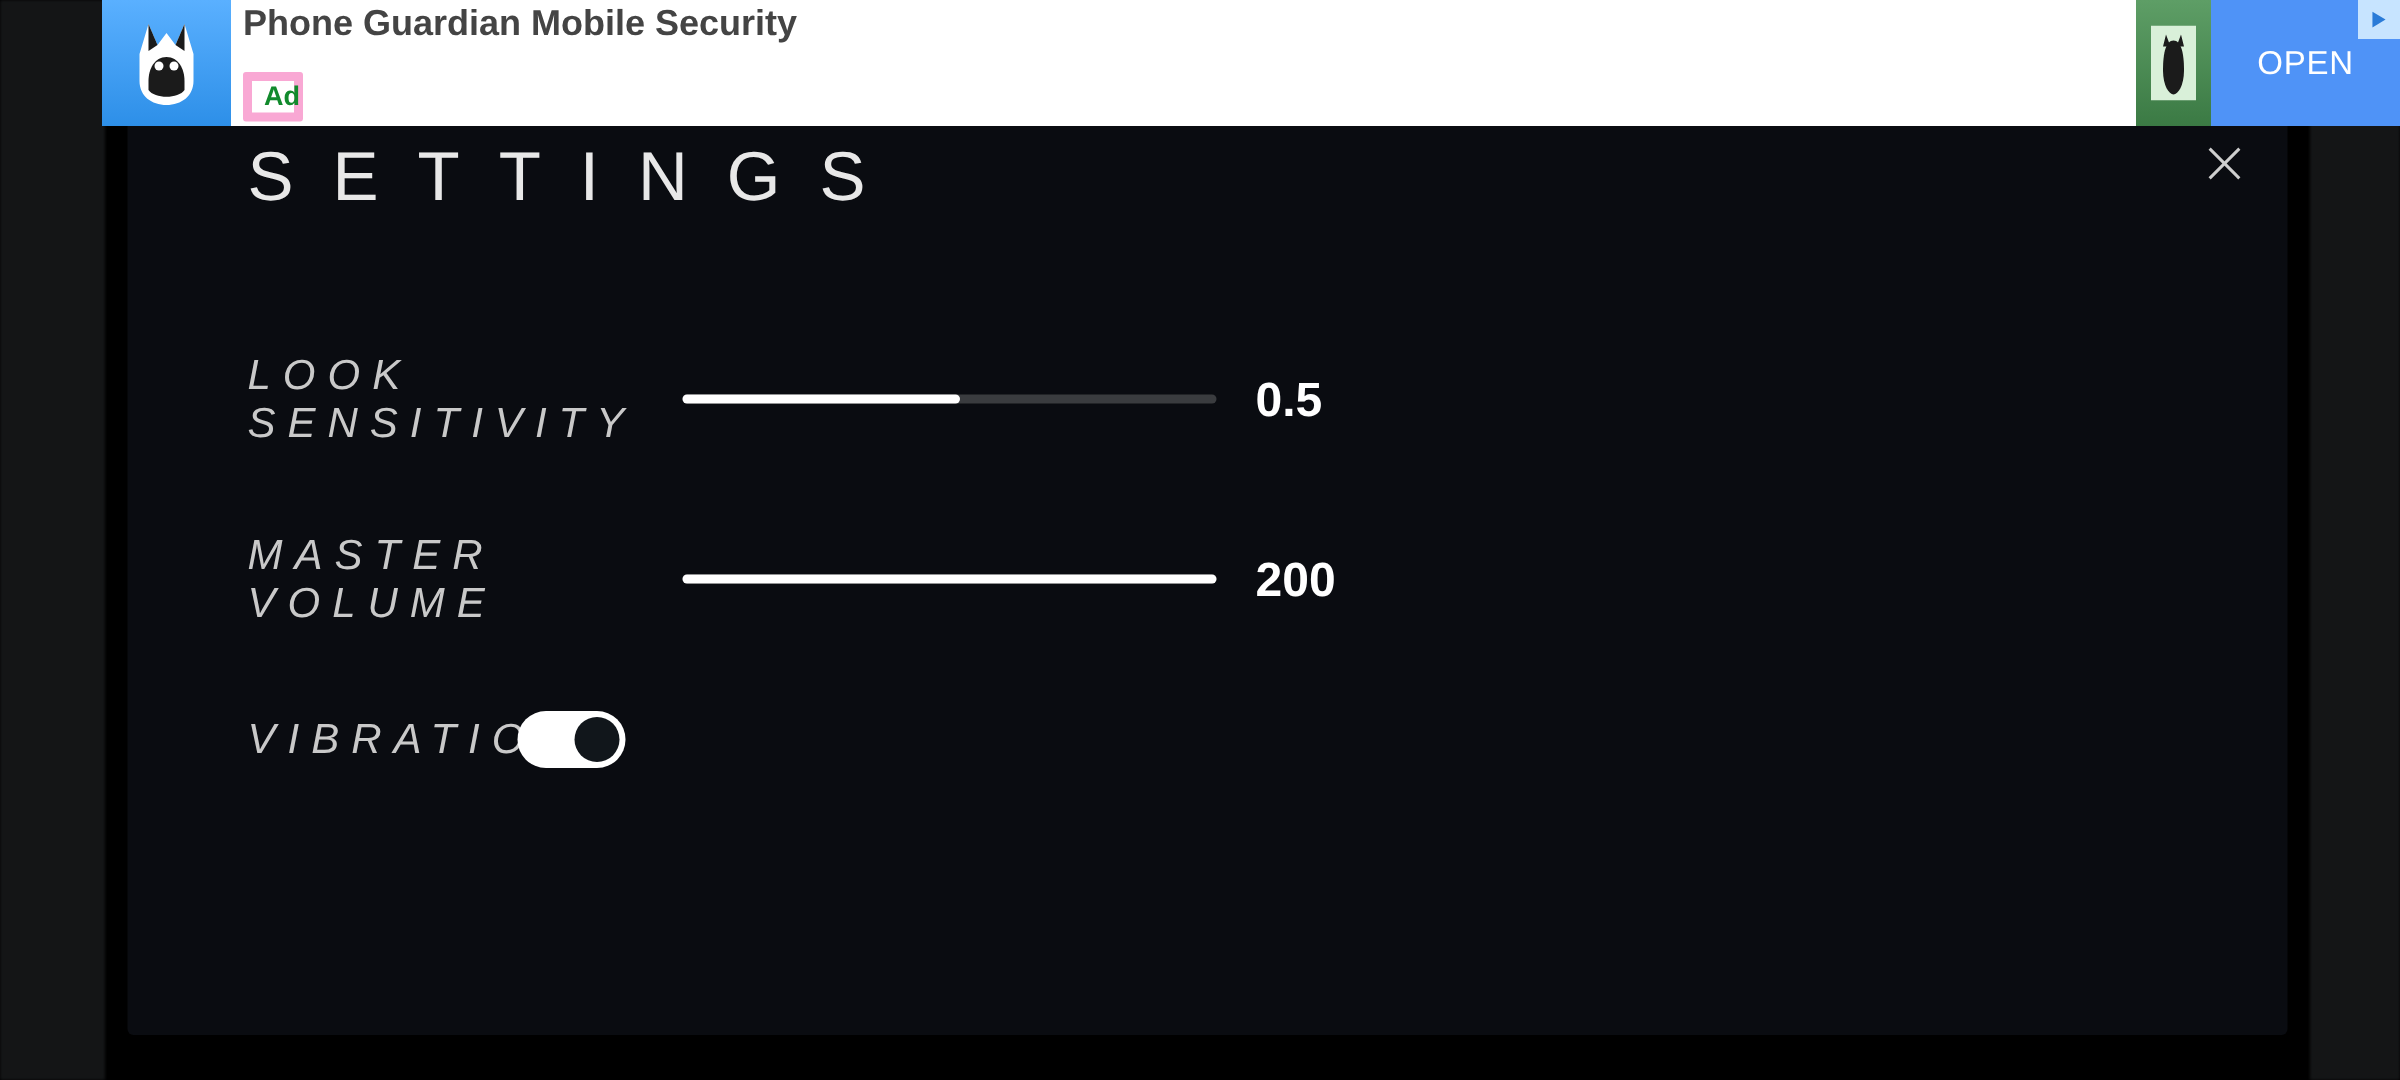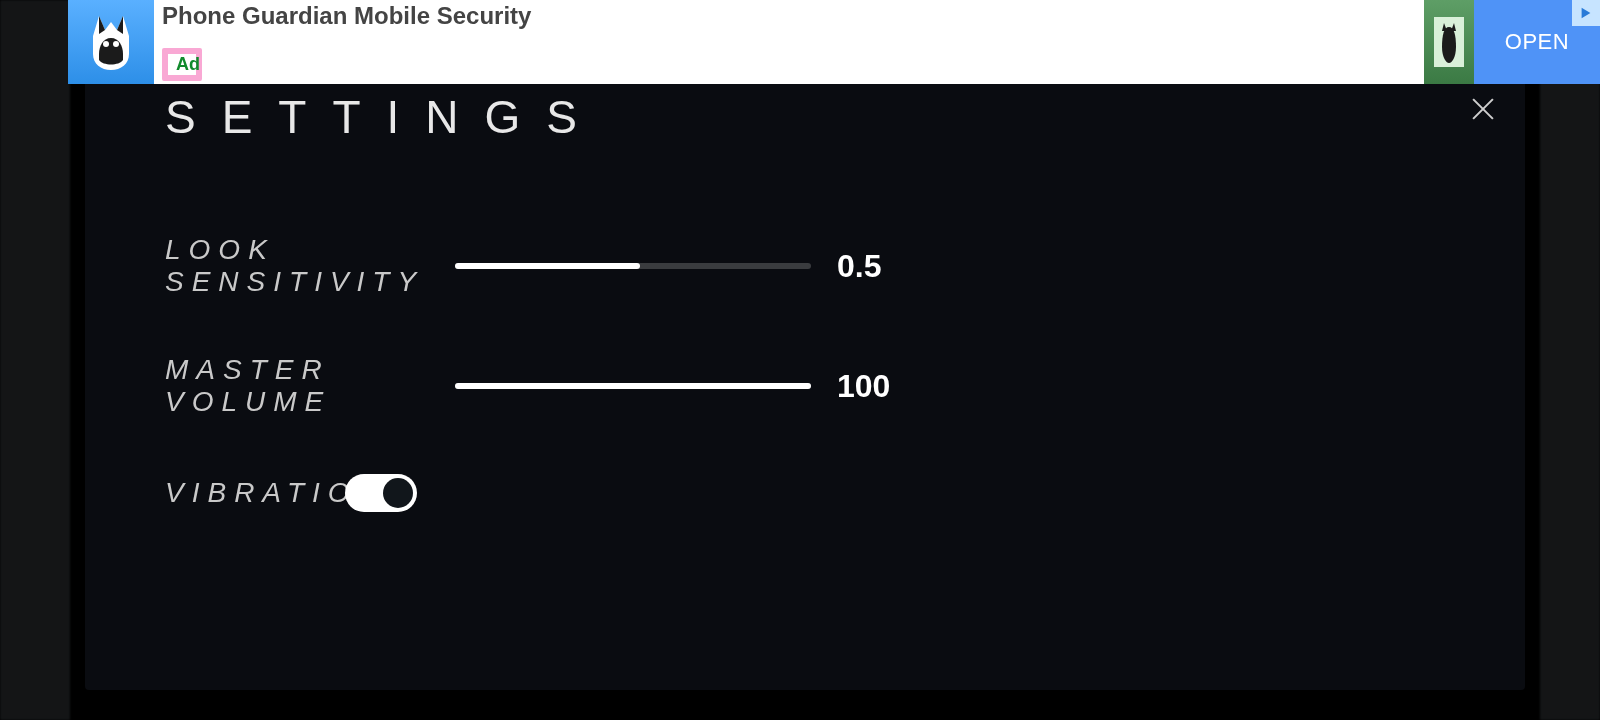--- a/index.html
+++ b/index.html
@@ -90,21 +90,21 @@
           <div class="fill" style="width:52%"></div>
         </div>
         <div class="slider-value">0.5</div>
       </div>
 
       <div class="row">
         <div class="row-label">MASTER VOLUME</div>
         <div class="slider">
           <div class="fill" style="width:100%"></div>
         </div>
-        <div class="slider-value">100</div>
+        <div class="slider-value">200</div>
       </div>
 
       <div class="row row3">
         <div class="row-label">VIBRATION</div>
         <div class="toggle on">
           <div class="knob"></div>
         </div>
       </div>
 
     </div>

